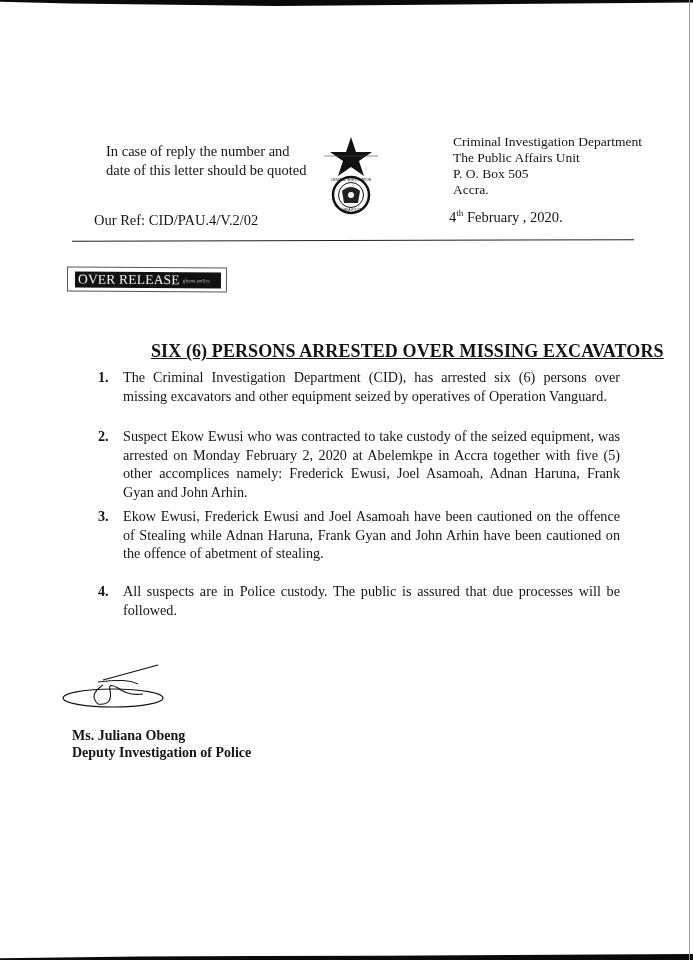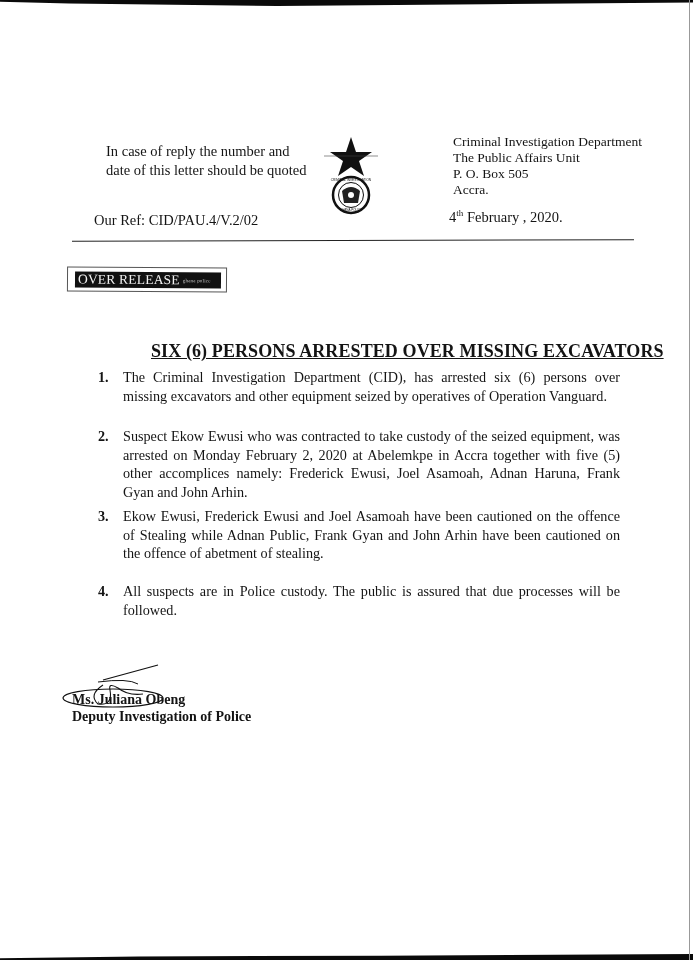--- a/index.html
+++ b/index.html
@@ -51,21 +51,21 @@
     text-decoration: underline; letter-spacing: 0.1px; white-space: nowrap;
   }
   .para { left: 98px; width: 522px; font-size: 14.2px; line-height: 18.5px; }
   .para .num { position: absolute; left: 0; top: 0; font-weight: bold; }
   .para .txt { margin-left: 25px; text-align: justify; display: block; }
   .p1 { top: 368px; }
   .p2 { top: 427px; }
   .p3 { top: 507px; }
   .p4 { top: 582px; }
   .signature { left: 58px; top: 660px; width: 120px; height: 50px; }
-  .sig-block { left: 72px; top: 691px; font-size: 14px; line-height: 17px; font-weight: bold; }
+  .sig-block { left: 72px; top: 727px; font-size: 14px; line-height: 17px; font-weight: bold; }
 </style>
 </head>
 <body>
 
 <div class="edge-top"></div>
 <div class="edge-bottom"></div>
 <div class="edge-right"></div>
 
 <div class="abs reply-note">
   <div>In case of reply the number and</div>
@@ -109,21 +109,21 @@
 <div class="abs para p1">
   <span class="num">1.</span>
   <span class="txt">The Criminal Investigation Department (CID), has arrested six (6) persons over missing excavators and other equipment seized by operatives of Operation Vanguard.</span>
 </div>
 <div class="abs para p2">
   <span class="num">2.</span>
   <span class="txt">Suspect Ekow Ewusi who was contracted to take custody of the seized equipment, was arrested on Monday February 2, 2020 at Abelemkpe in Accra together with five (5) other accomplices namely: Frederick Ewusi, Joel Asamoah, Adnan Haruna, Frank Gyan and John Arhin.</span>
 </div>
 <div class="abs para p3">
   <span class="num">3.</span>
-  <span class="txt">Ekow Ewusi, Frederick Ewusi and Joel Asamoah have been cautioned on the offence of Stealing while Adnan Public, Frank Gyan and John Arhin have been cautioned on the offence of abetment of stealing.</span>
+  <span class="txt">Ekow Ewusi, Frederick Ewusi and Joel Asamoah have been cautioned on the offence of Stealing while Adnan Haruna, Frank Gyan and John Arhin have been cautioned on the offence of abetment of stealing.</span>
 </div>
 <div class="abs para p4">
   <span class="num">4.</span>
   <span class="txt">All suspects are in Police custody. The public is assured that due processes will be followed.</span>
 </div>
 
 <div class="abs signature">
   <svg width="120" height="50" viewBox="0 0 120 50">
     <path d="M45,20 L100,5" stroke="#111" stroke-width="1.2" fill="none"></path>
     <path d="M40,22 Q70,18 80,24" stroke="#111" stroke-width="1" fill="none"></path>

